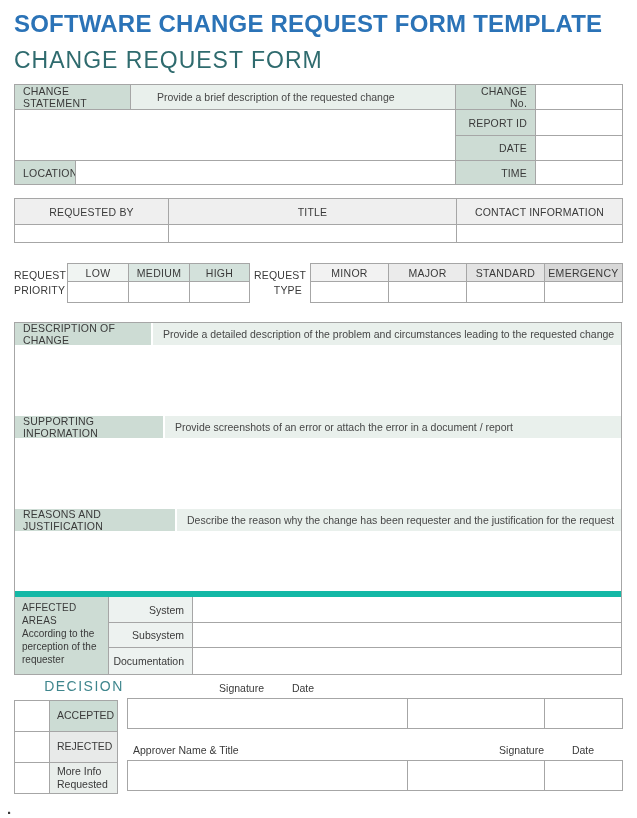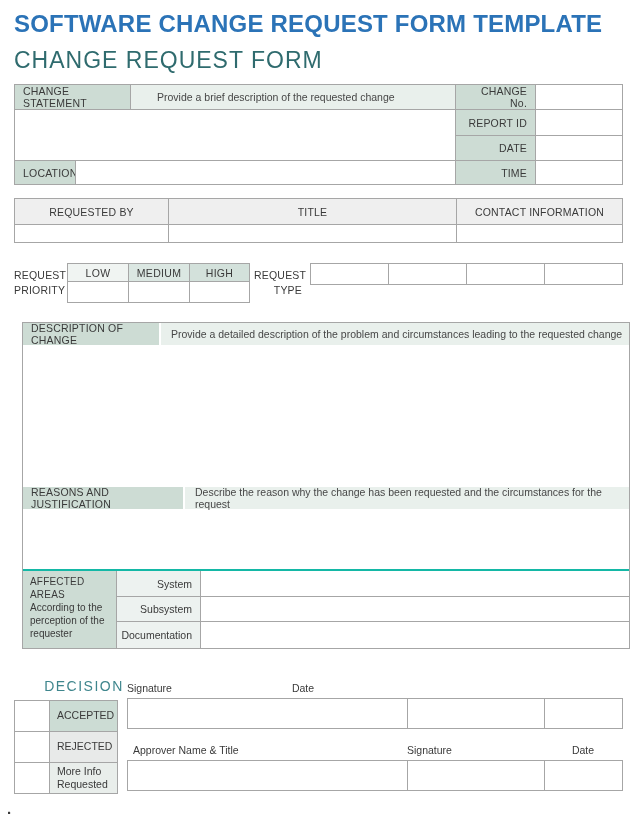--- a/index.html
+++ b/index.html
@@ -30,51 +30,51 @@
   .side-lbl { position:absolute; top:6px; width:48px; text-align:right; font-size:10.5px;
     line-height:1.45; letter-spacing:0.2px; color:#3a3a3a; }
   .rp-label { left:0; }
   .ct-label { left:240px; }
   .priority-table { position:absolute; left:53px; top:1px; width:182px; }
   .type-table { position:absolute; left:296px; top:1px; width:312px; }
   .opt-h { text-align:center; padding:0 2px; letter-spacing:0.3px; color:#3a3a3a; }
   .p0 { background:#f0f4f2; } .p1 { background:#dbe7e2; } .p2 { background:#d3e1db; }
   .t0 { background:#f2f2f2; } .t1 { background:#ebebeb; } .t2 { background:#e3e3e3; } .t3 { background:#d8d8d8; }
 
-  .main-table { position:absolute; top:322px; left:8px; width:608px; border:1px solid #a6a6a6; background:#a16207; }
+  .main-table { position:absolute; top:322px; left:0; width:608px; border:1px solid #a6a6a6; background:#a16207; }
   .sec-header { display:flex; height:22px; background:#e9f0ec; }
   .sec-label { background:#cddcd4; border-right:2px solid #ffffff; display:flex; align-items:center;
     padding:0 8px; font-size:10.5px; letter-spacing:0.2px; color:#3a3a3a; flex:0 0 auto; }
   .w0 { width:138px; } .w1 { width:150px; } .w2 { width:162px; }
   .sec-hint { flex:1; display:flex; align-items:center; padding-left:10px; font-size:10.5px; color:#474747; }
   .sec-body { background:#fff; }
   .b0 { height:71px; } .b1 { height:71px; } .b2 { height:60px; }
 
   .affected { display:grid; grid-template-columns:94px 84px 428px; grid-template-rows:26px 25px 26px;
-    border-top:2px solid #14b8a6; }
+    border-top:6px solid #14b8a6; }
   .aa-label { grid-row:1 / 4; background:#cddcd4; border-right:1px solid #a6a6a6;
     padding:4px 4px 4px 7px; font-size:10px; color:#3a3a3a; line-height:1.3; }
   .aa-label .caps { letter-spacing:0.2px; }
   .aa-sub { background:#edf2f0; border-right:1px solid #a6a6a6; border-bottom:1px solid #a6a6a6;
     display:flex; align-items:center; justify-content:flex-end; padding-right:8px; font-size:10.5px; color:#3a3a3a; }
   .aa-inp { background:#fff; border-bottom:1px solid #a6a6a6; }
   .aa-sub.last, .aa-inp.last { border-bottom:none; }
 
   .decision { position:absolute; top:678px; left:0; width:608px; height:136px; }
   .decision-heading { position:absolute; left:18px; top:0; width:104px; text-align:center;
     font-size:14px; color:#3f868d; letter-spacing:1.5px; }
   .dec-table { position:absolute; left:0; top:22px; width:103px; }
   .dec-table td { height:31px; }
   .dec-lbl { padding:0 0 0 7px; font-size:10.5px; line-height:1.25; color:#3a3a3a; }
   .d0 { background:#ccdcd4;margin-left:37px; } .d1 { background:#e8eae9; } .d2 { background:#e9eeeb; }
 
   .sig-area { position:absolute; left:113px; top:0; width:495px; }
   .sig-labels { position:absolute; left:0; display:flex; width:495px; font-size:10.5px; color:#3a3a3a; }
   .sl-name { width:280px; padding-left:6px; text-align:left; }
-  .sl-sig { width:137px; text-align:left; }
+  .sl-sig { width:137px; text-align:right; }
   .sl-date { width:78px; text-align:center; }
   .labels1 { top:4px; } .labels2 { top:66px; }
   .sig-table { position:absolute; left:0; width:495px; }
   .sig1 { top:20px; } .sig2 { top:82px; }
   .sig-table td { height:30px; }
 
   .footer-dot { position:absolute; left:7px; top:800px; font-size:15px; font-weight:bold; color:#3a3a3a; }
 </style>
 </head>
 <body>
@@ -168,42 +168,52 @@
         <span>TYPE</span>
       </div>
       <table class="type-table">
         <colgroup>
             <col style="width:78px">
             <col style="width:78px">
             <col style="width:78px">
             <col style="width:78px">
           </colgroup>
         <tbody>
+            <tr style="height:18px">
+          <td class="opt-h t0">MINOR</td>
+          <td class="opt-h t1">MAJOR</td>
+          <td class="opt-h t2">STANDARD</td>
+          <td class="opt-h t3">EMERGENCY</td>
+        </tr>
         <tr style="height:21px">
           <td class="inp"></td>
           <td class="inp"></td>
           <td class="inp"></td>
           <td class="inp"></td>
         </tr>
       </tbody>
         </table>
     </div>
 
     <div class="main-table">
       <div class="sec-header">
         <div class="sec-label w0">DESCRIPTION OF CHANGE</div>
         <div class="sec-hint">Provide a detailed description of the problem and circumstances leading to the requested change</div>
       </div>
       <div class="sec-body b0"></div>
 
+      <div class="sec-header">
+        <div class="sec-label w1">SUPPORTING INFORMATION</div>
+        <div class="sec-hint">Provide screenshots of an error or attach the error in a document / report</div>
+      </div>
       <div class="sec-body b1"></div>
 
       <div class="sec-header">
         <div class="sec-label w2">REASONS AND JUSTIFICATION</div>
-        <div class="sec-hint">Describe the reason why the change has been requested and the circumstances for the request</div>
+        <div class="sec-hint">Describe the reason why the change has been requester and the justification for the request</div>
       </div>
       <div class="sec-body b2"></div>
 
       <div class="affected">
         <div class="aa-label">
           <span class="caps">AFFECTED AREAS</span><br>
           <span>According to the perception of the requester</span>
         </div>
         <div class="aa-sub">System</div>
         <div class="aa-inp"></div>

